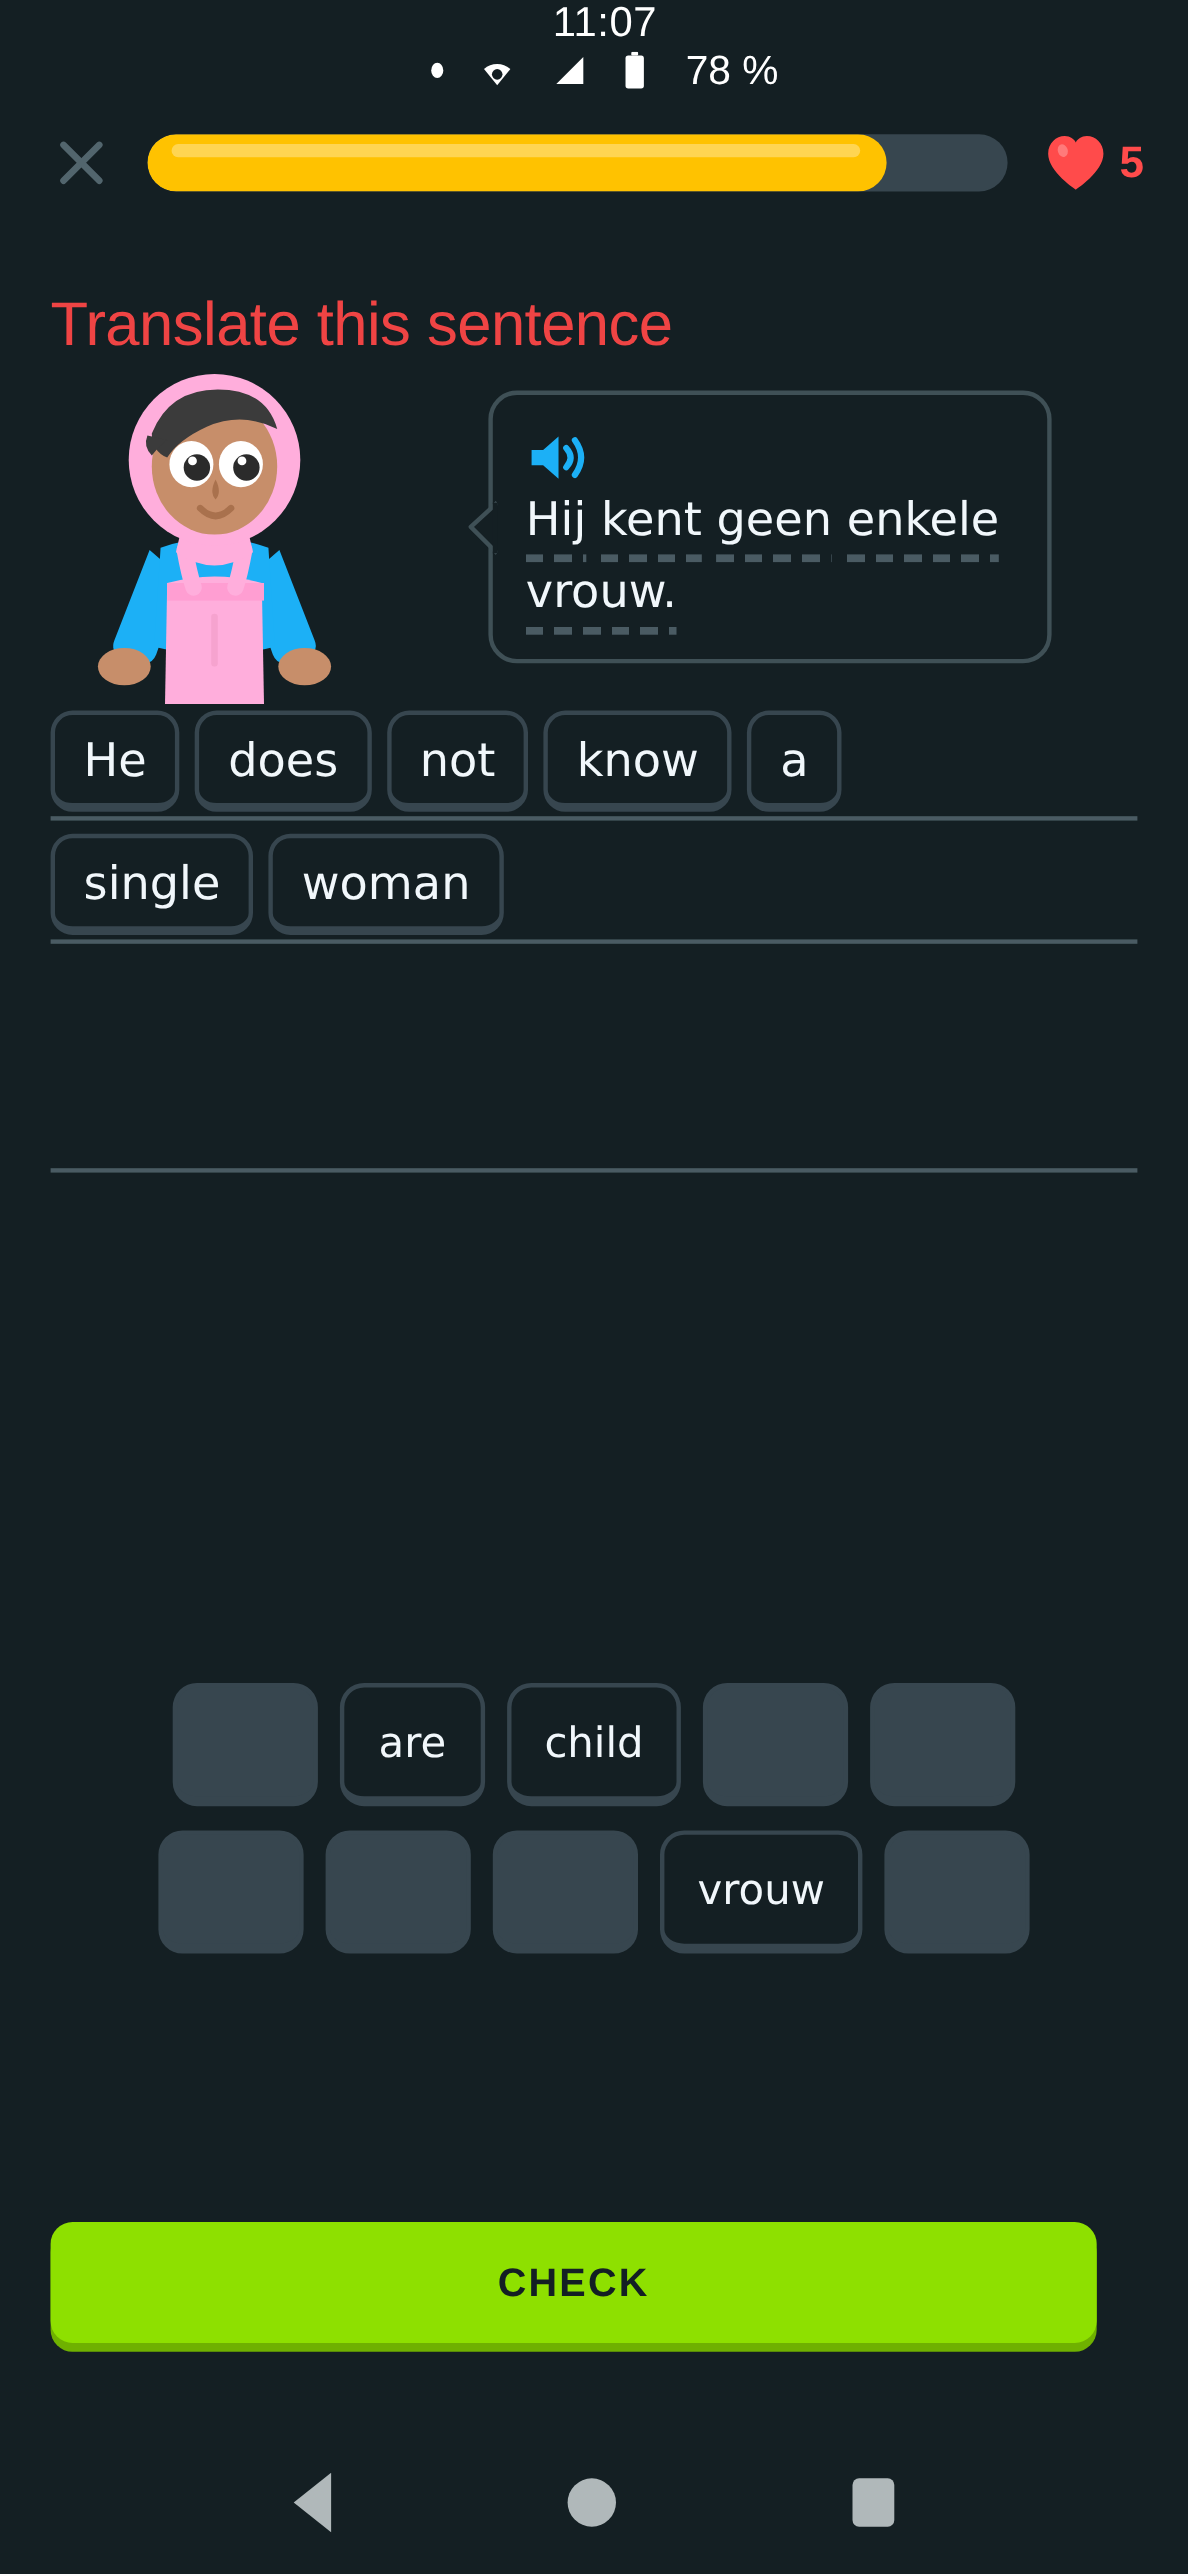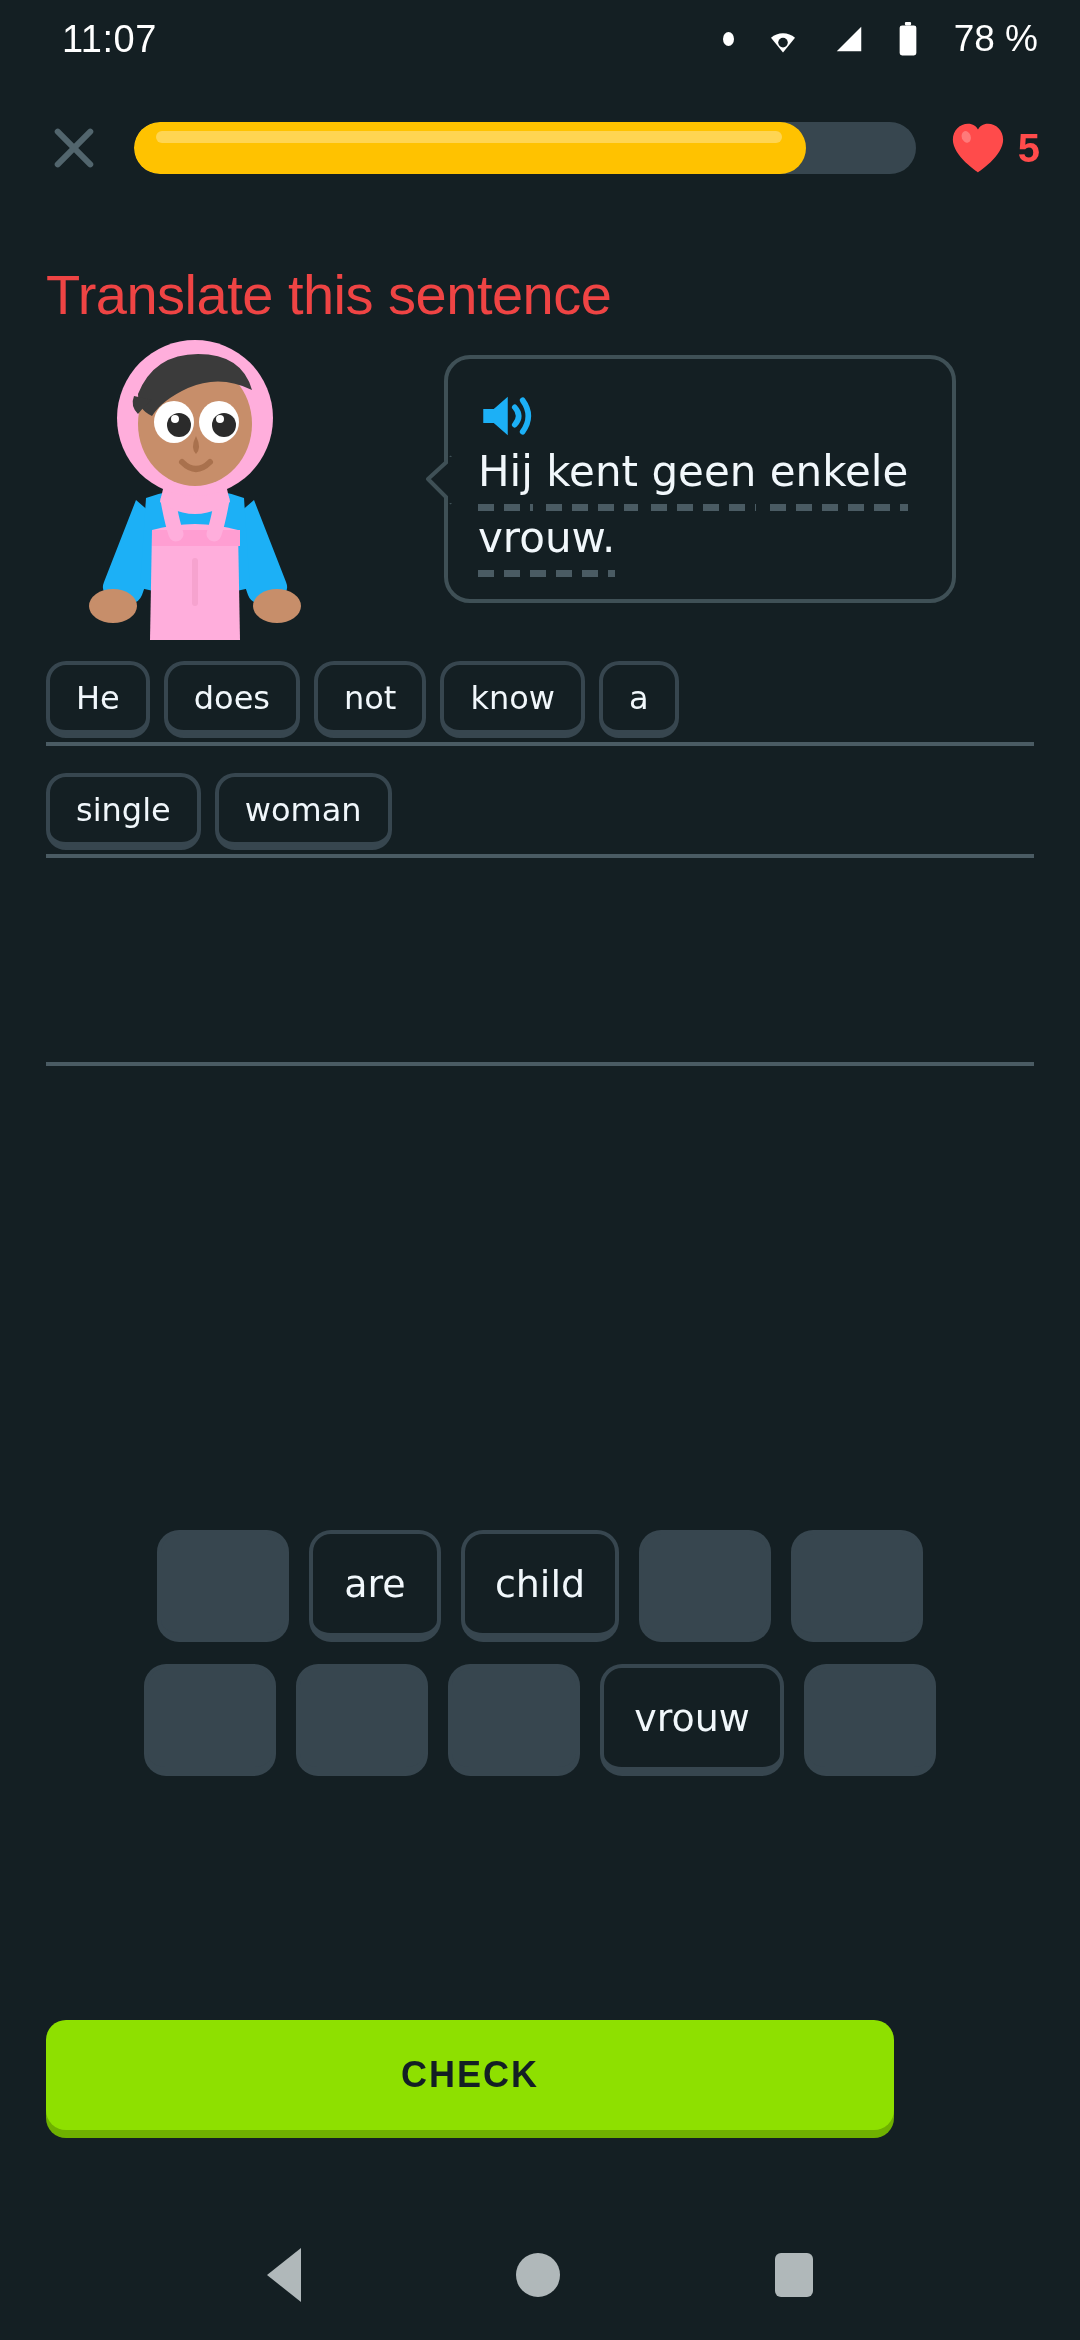--- a/index.html
+++ b/index.html
@@ -9,20 +9,21 @@
     font-family: "Liberation Sans", sans-serif;
     overflow: hidden;
   }
   body { position: relative; }
 
   
   .statusbar {
     position: absolute; top: 0; left: 0; width: 1080px; height: 78px;
     display: flex; align-items: center; justify-content: space-between;
     padding: 0 42px 0 62px;
+    flex-direction: column;
   }
   .status-time {
     color: #ffffff; font-size: 38px; font-weight: 500; letter-spacing: 0.5px;
   }
   .status-right { display: flex; align-items: center; gap: 31px; }
   .status-dot { width: 11px; height: 14px; border-radius: 50%; background: #fff; }
   .status-batt-text { color: #fff; font-size: 37px; font-weight: 500; margin-left: 4px; }
 
   
   .header {
@@ -92,43 +93,43 @@
   .answer-zone { position: absolute; top: 634px; left: 0; width: 1080px; }
   .ans-row { position: relative; height: 112px; }
   .ans-rule {
     position: absolute; left: 46px; right: 46px; bottom: 0; height: 4px; background: #4a5b63;
   }
   .ans-tiles {
     position: absolute; left: 46px; bottom: 8px; display: flex; gap: 14px;
   }
   .tile-ans {
     background: #141f23; border: 4px solid #37464f; border-bottom-width: 8px;
-    border-radius: 20px; color: #f1f7fb; font-size: 32px;
-    padding: 0 26px; height: 77px; display: flex; align-items: center; justify-content: center;
+    border-radius: 20px; color: #f1f7fb; font-size: 42px;
+    padding: 0 26px; height: 92px; display: flex; align-items: center; justify-content: center;
     font-family: "DejaVu Sans", sans-serif;
   }
 
   
   .bank { position: absolute; top: 1530px; left: 0; width: 1080px; }
   .bank-row { display: flex; justify-content: center; gap: 20px; margin-bottom: 22px; }
   .tile-bank {
     border-radius: 22px; height: 112px; min-width: 132px;
     display: flex; align-items: center; justify-content: center;
     color: #f1f7fb; font-size: 38px; font-family: "DejaVu Sans", sans-serif;
     padding: 14px 30px;
     background: #141f23; border: 4px solid #37464f; border-bottom-width: 9px;
   }
   .tile-bank.used {
     background: #37464f; border-color: #37464f; border-bottom-color: #37464f;
     color: transparent;
   }
 
   
   .check-btn {
-    position: absolute; left: 46px; top: 2020px; width: 848px; height: 110px;
+    position: absolute; left: 46px; top: 2020px; width: 951px; height: 110px;
     background: #8ee000; border-radius: 20px; border: none;
     box-shadow: 0 8px 0 #6fb100;
     color: #131f24; font-size: 36px; font-weight: 700; letter-spacing: 2px;
     display: flex; align-items: center; justify-content: center;
     font-family: "Liberation Sans", sans-serif;
   }
 
   
   .navbar {
     position: absolute; bottom: 0; left: 0; width: 1080px; height: 130px;

